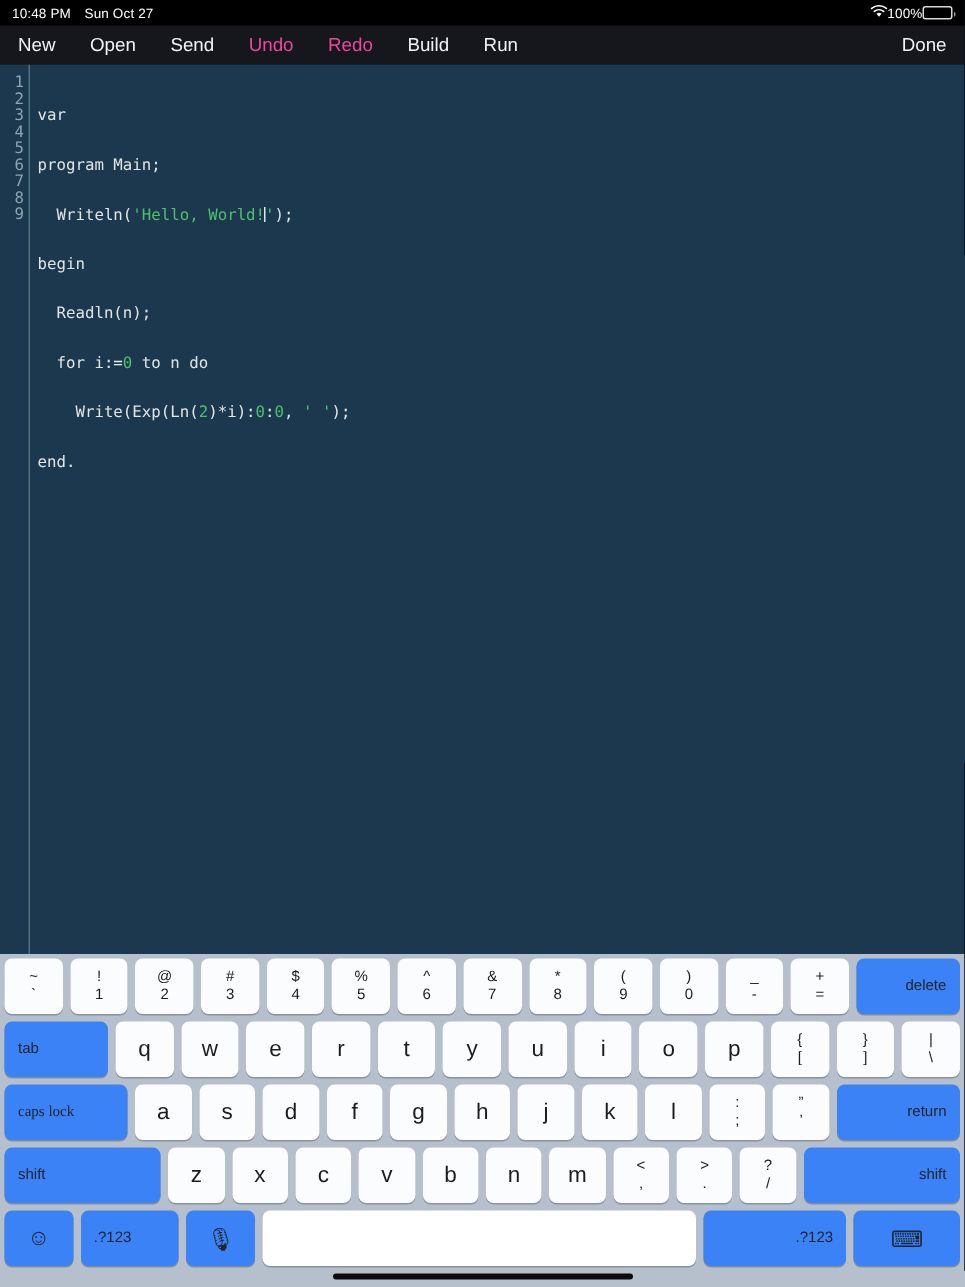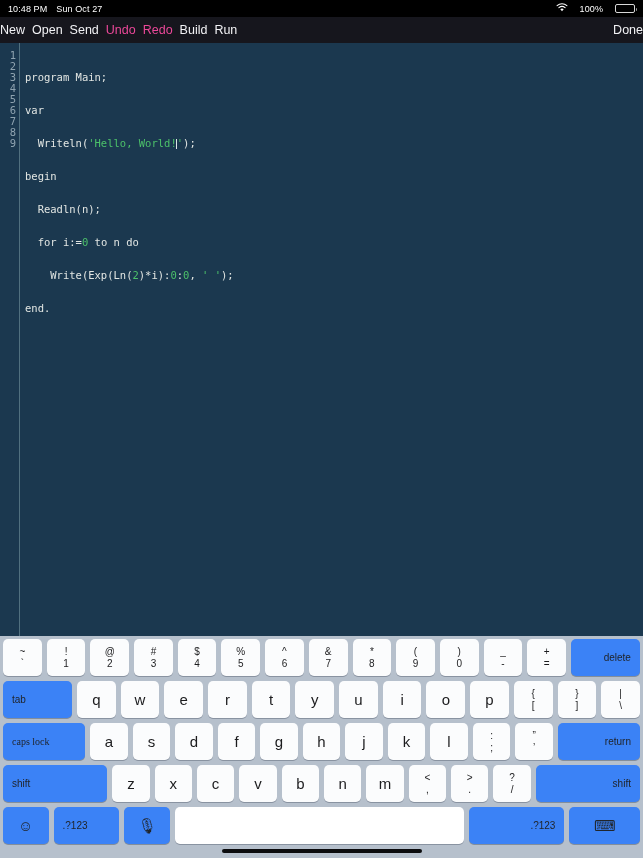--- a/index.html
+++ b/index.html
@@ -14,40 +14,40 @@
 
   
   .statusbar {
     height: 17px; flex: 0 0 17px;
     background: #000;
     display: flex; align-items: center;
     padding: 0 8px;
     color: #fff; font-size: 9px; letter-spacing: .1px;
   }
   .sb-left { display: flex; align-items: center; gap: 9px; }
-  .sb-right { margin-left: auto; display: flex; align-items: center; gap: 12px; }
+  .sb-right { margin-left: auto; display: flex; align-items: center; gap: 0; }
   .wifi-icon { display: block; }
   .battery {
     width: 20px; height: 9px;
     border: 1px solid #d8d8d8; border-radius: 2px;
     position: relative; padding: 1px;
   }
   .battery::after {
     content: ""; position: absolute; right: -3px; top: 2.5px;
     width: 1.5px; height: 3px; background: #9a9a9a; border-radius: 0 1px 1px 0;
   }
   .battery .fill { height: 100%; width: 100%; background: #fff; border-radius: 1px; }
 
   
   .toolbar {
     height: 26px; flex: 0 0 26px;
     background: #16161d;
     display: flex; align-items: center;
-    padding: 0 0;
-    gap: 7px;
+    padding: 0 12px;
+    gap: 23px;
   }
   .tb-btn {
     color: #f2f2f5; font-size: 12.5px;
     background: none; border: none;
     font-family: "Liberation Sans", sans-serif;
     cursor: pointer; white-space: nowrap;
   }
   .tb-btn.disabled { color: #ec4899; }
   .tb-spacer { margin-left: auto; }
 
@@ -175,22 +175,22 @@
       <div class="ln">3</div>
       <div class="ln">4</div>
       <div class="ln">5</div>
       <div class="ln">6</div>
       <div class="ln">7</div>
       <div class="ln">8</div>
       <div class="ln">9</div>
     </div>
     <div class="gutter-rule"></div>
     <div class="code">
+      <div class="line">var</div>
       <div class="line">program Main;</div>
-      <div class="line">var</div>
       <div class="line"><span>  Writeln(</span><span class="tok-str">'Hello, World!</span><span class="caret"></span><span class="tok-str">'</span><span>);</span></div>
       <div class="line">begin</div>
       <div class="line">  Readln(n);</div>
       <div class="line"><span>  for i:=</span><span class="tok-num">0</span><span> to n do</span></div>
       <div class="line"><span>    Write(Exp(Ln(</span><span class="tok-num">2</span><span>)*i):</span><span class="tok-num">0</span><span>:</span><span class="tok-num">0</span><span>, </span><span class="tok-str">' '</span><span>);</span></div>
       <div class="line">end.</div>
     </div>
   </div>
 
   <div class="keyboard" id="keyboard">

